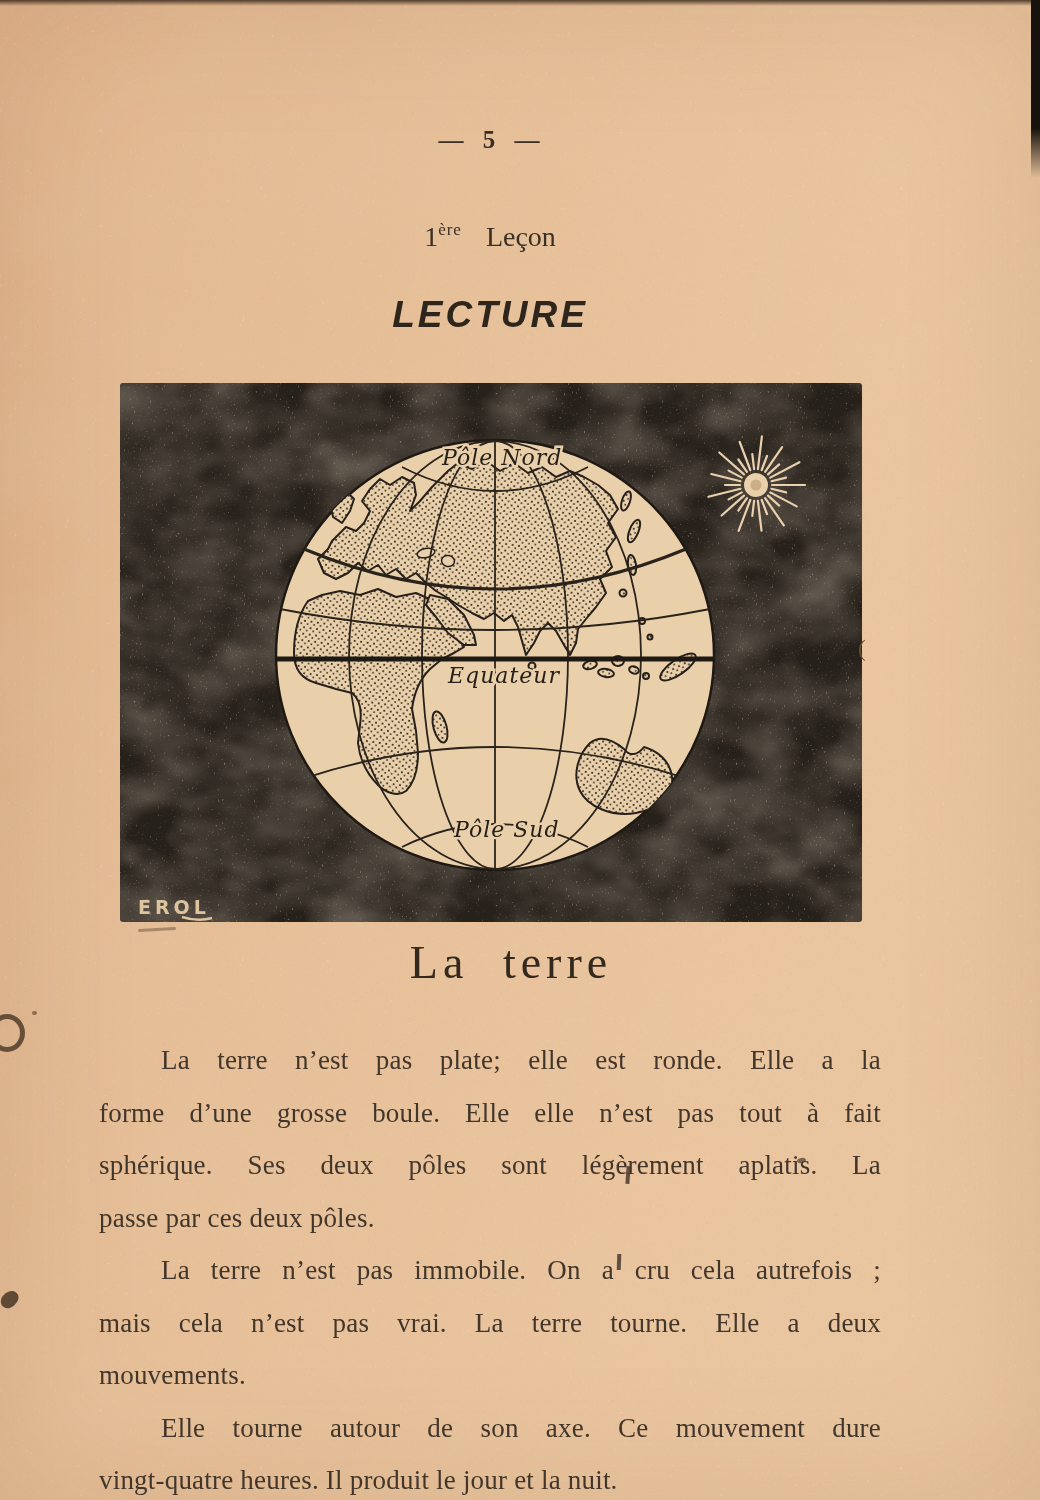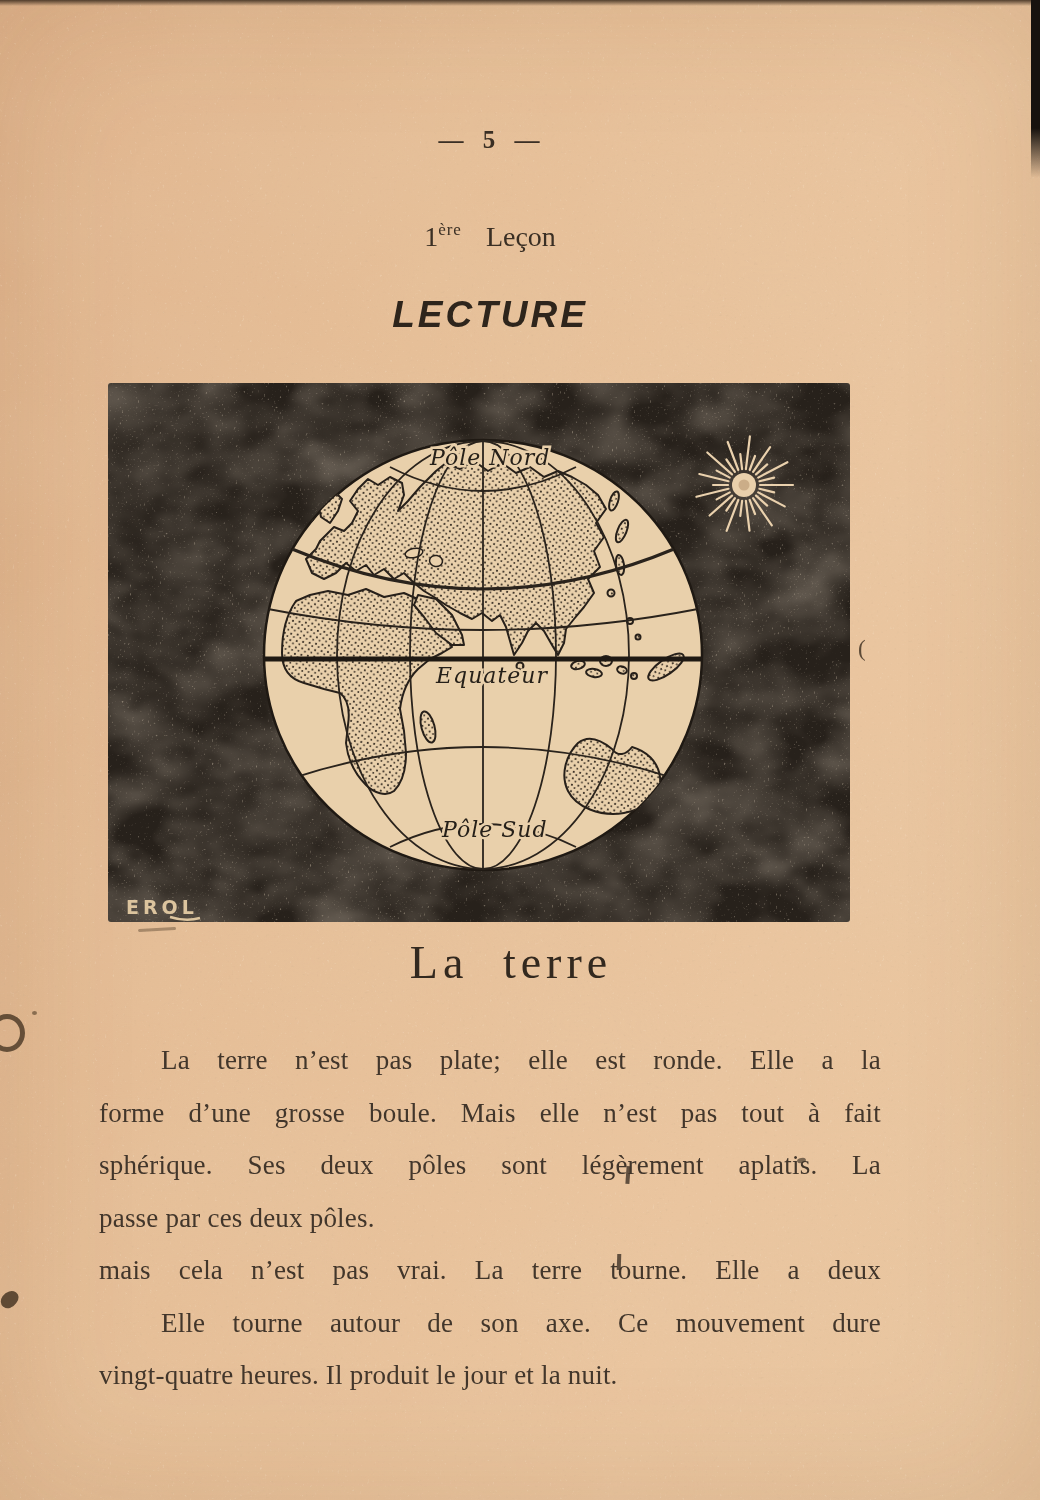--- a/index.html
+++ b/index.html
@@ -11,21 +11,21 @@
   }
   svg text{user-select:none;}
   .grain{position:absolute;inset:0;pointer-events:none;}
   .centercol{position:absolute;left:0;width:980px;text-align:center;}
   .pagenum{top:126px;font-size:25px;font-weight:bold;letter-spacing:2px;word-spacing:9px;color:#3a2f24;}
   .lesson{top:220px;font-size:28px;color:#3a2f24;}
   .lesson .ord{font-size:17px;vertical-align:11px;letter-spacing:1px;}
   .lesson .word{margin-left:24px;}
   .section{top:294px;font-family:"Liberation Sans","DejaVu Sans",sans-serif;font-weight:700;font-size:37px;letter-spacing:3px;color:#2e251c;font-style:italic;}
   .title{top:936px;font-size:46px;letter-spacing:5px;word-spacing:18px;color:#33291f;padding-left:21px;}
-  .figure{position:absolute;left:108px;top:383px;width:742px;height:605px;}
+  .figure{position:absolute;left:120px;top:383px;width:742px;height:605px;}
   .figbg{fill:#27211b;}
   .globe{fill:#e9d0ab;stroke:#1f1913;stroke-width:2.5px;}
   .grat{stroke:#2a231c;fill:none;stroke-width:1.8px;}
   .grat .heavy{stroke-width:3.2px;}
   .equator{stroke:#1f1913;stroke-width:5px;}
   .land{fill:url(#stip);stroke:#27201a;stroke-width:2px;stroke-linejoin:round;}
   .sea{fill:#e9d0ab;stroke:#27201a;stroke-width:1.5px;}
   .maplabel{font-family:"DejaVu Serif",serif;font-style:italic;font-size:22px;fill:#262019;letter-spacing:1px;paint-order:stroke;stroke:#e9d0ab;stroke-width:5px;}
   .ray{stroke:#ead1ad;stroke-width:2.2px;stroke-linecap:round;}
   .suncore{fill:#e9d0ab;}
@@ -188,24 +188,26 @@
         <text class="sig" x="18" y="531">EROL</text>
         <path class="sigline" d="M62,534 q16,5 30,1"></path>
       </g>
     </svg>
   </div>
 
   <div class="centercol title">La terre</div>
 
   <div class="bodytext" id="body-text">
       <div class="bline indent">La terre n’est pas plate; elle est ronde. Elle a la</div>
-      <div class="bline">forme d’une grosse boule. Mais elle n’est pas tout à fait</div>
+      <div class="bline">forme d’une grosse boule. Elle elle n’est pas tout à fait</div>
       <div class="bline">sphérique. Ses deux pôles sont légèrement aplatis. La</div>
       <div class="bline endline">passe par ces deux pôles.</div>
+      <div class="bline indent">La terre n’est pas immobile. On a cru cela autrefois ;</div>
       <div class="bline">mais cela n’est pas vrai. La terre tourne. Elle a deux</div>
+      <div class="bline endline">mouvements.</div>
       <div class="bline indent">Elle tourne autour de son axe. Ce mouvement dure</div>
       <div class="bline endline">vingt-quatre heures. Il produit le jour et la nuit.</div>
     </div>
 
   <div class="edge-top"></div>
   <div class="edge-right"></div>
   <div class="bind-ring"></div>
   <div class="bind-blob"></div>
   <div class="bind-speck"></div>
   <div class="stray-paren">(</div>

